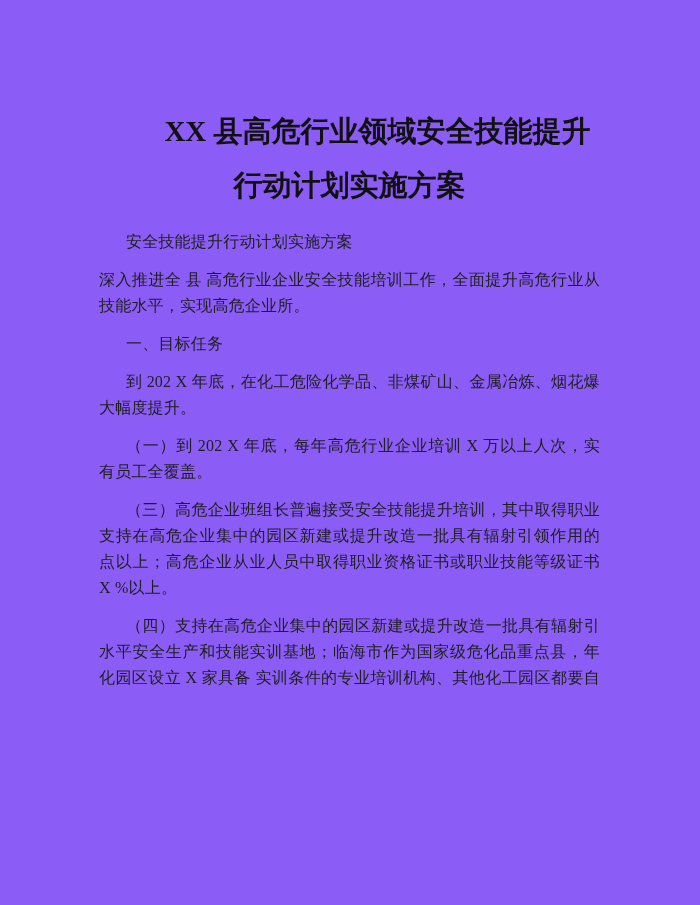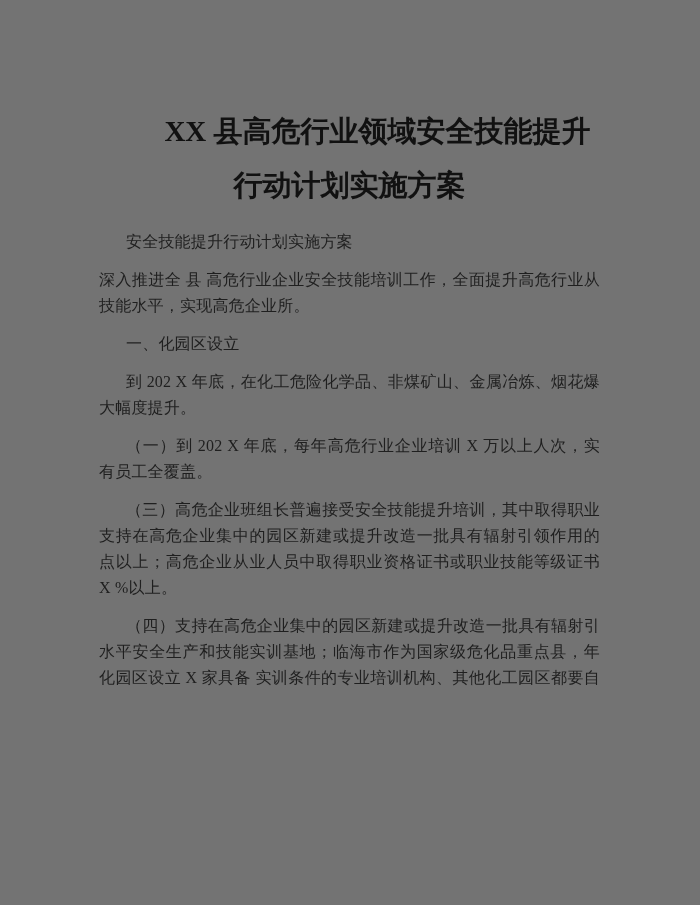--- a/index.html
+++ b/index.html
@@ -1,20 +1,20 @@
 <!DOCTYPE html>
 <html lang="zh"><head>
 <meta charset="utf-8">
 <style>
   html, body { margin: 0; padding: 0; background: #ffffff; }
   .page {
     position: relative;
     width: 700px;
     height: 905px;
-    background: #737373;
+    background: #8b5cf6;
     overflow: hidden;
     font-family: "Liberation Serif", "DejaVu Serif", serif;
     color: #1f1f1f;
   }
   .doc { padding: 104px 100px 0 99px; }
 
   .title-block { margin: 0 0 17px 0; }
   .title-line {
     font-size: 29px;
     line-height: 54px;
@@ -51,21 +51,21 @@
     <div class="para">
       <div class="line ind">安全技能提升行动计划实施方案</div>
     </div>
 
     <div class="para">
       <div class="line jl">深入推进全 县 高危行业企业安全技能培训工作，全面提升高危行业从业人员安全</div>
       <div class="line">技能水平，实现高危企业所。</div>
     </div>
 
     <div class="para">
-      <div class="line ind">一、化园区设立</div>
+      <div class="line ind">一、目标任务</div>
     </div>
 
     <div class="para">
       <div class="line ind jl">到 202 X 年底，在化工危险化学品、非煤矿山、金属冶炼、烟花爆竹等高危行</div>
       <div class="line">大幅度提升。</div>
     </div>
 
     <div class="para">
       <div class="line ind jl">（一）到 202 X 年底，每年高危行业企业培训 X 万以上人次，实现高危企业所</div>
       <div class="line">有员工全覆盖。</div>

